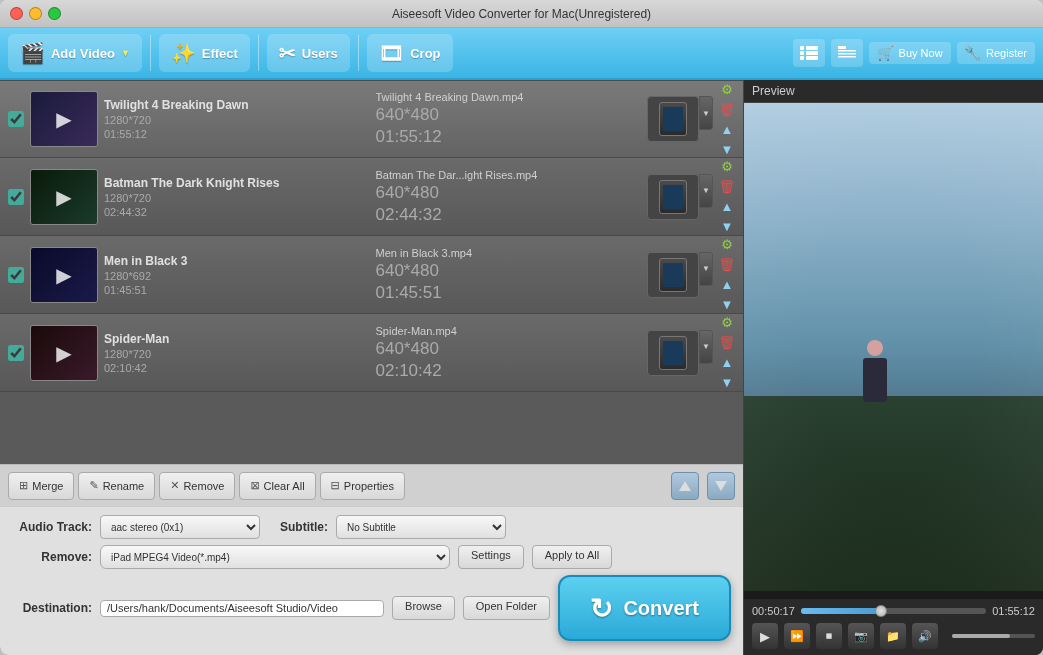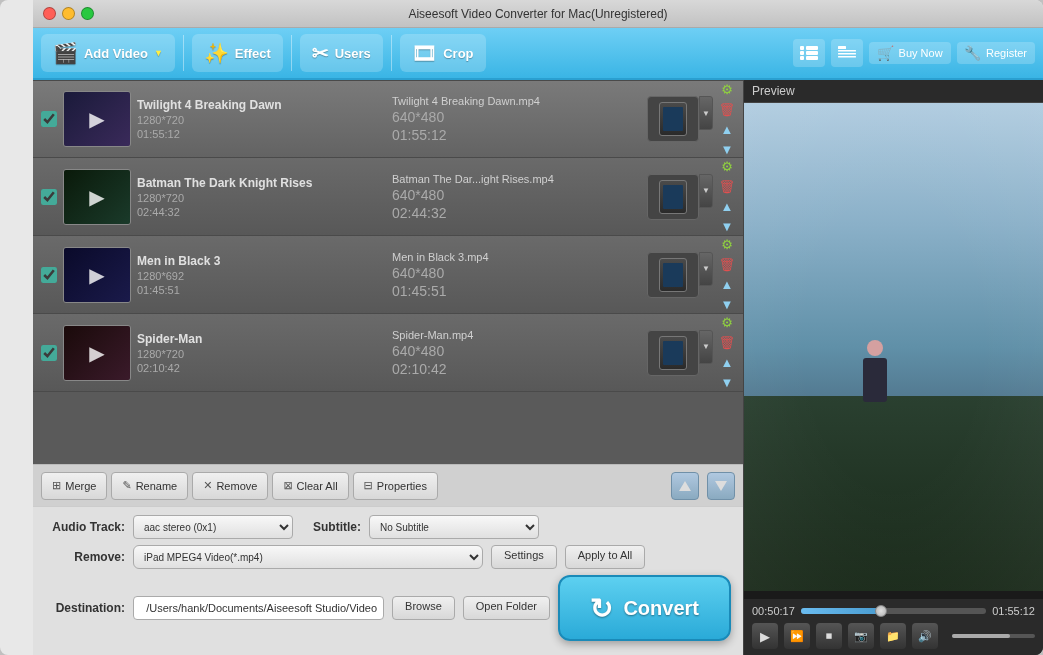--- a/index.html
+++ b/index.html
@@ -12,21 +12,20 @@
       overflow: hidden;
     }
     .window {
       width: 1043px;
       height: 655px;
       background: #e8e8e8;
       border-radius: 8px;
       overflow: hidden;
       display: flex;
       flex-direction: column;
-      padding-left: 33px;
     }
     
     .title-bar {
       background: linear-gradient(to bottom, #d8d8d8, #c2c2c2);
       height: 28px;
       display: flex;
       align-items: center;
       padding: 0 10px;
       border-bottom: 1px solid #aaa;
       position: relative;
@@ -189,21 +188,21 @@
     }
     .video-output-title {
       color: #d0d0d0;
       font-size: 11px;
       white-space: nowrap;
       overflow: hidden;
       text-overflow: ellipsis;
     }
     .video-output-meta {
       color: #aaa;
-      font-size: 14px;
+      font-size: 17px;
       margin-top: 2px;
     }
     .video-format-btn {
       width: 52px;
       height: 46px;
       background: #444;
       border: 1px solid #666;
       border-radius: 4px;
       display: flex;
       align-items: center;
@@ -314,22 +313,21 @@
     }
     .dest-input {
       flex: 1;
       max-width: 430px;
       background: white;
       border: 1px solid #aaa;
       border-radius: 4px;
       padding: 3px 6px;
       font-size: 11px;
       color: #333;
-      height: 24px;
-      text-align: right;
+      height: 17px;
     }
     
     .right-panel {
       width: 300px;
       background: #1a1a1a;
       display: flex;
       flex-direction: column;
       border-left: 1px solid #444;
       flex-shrink: 0;
     }

